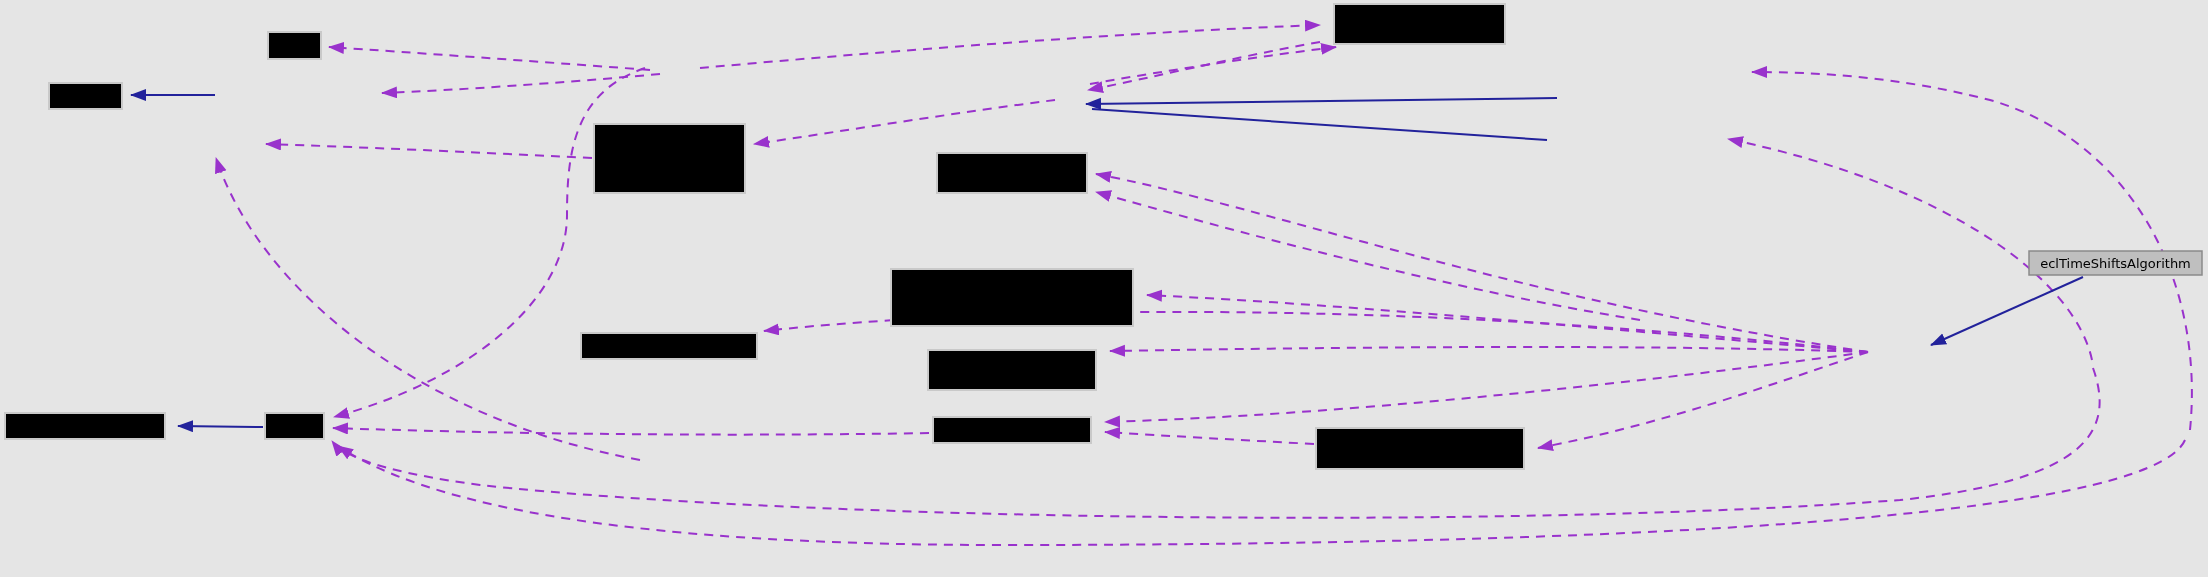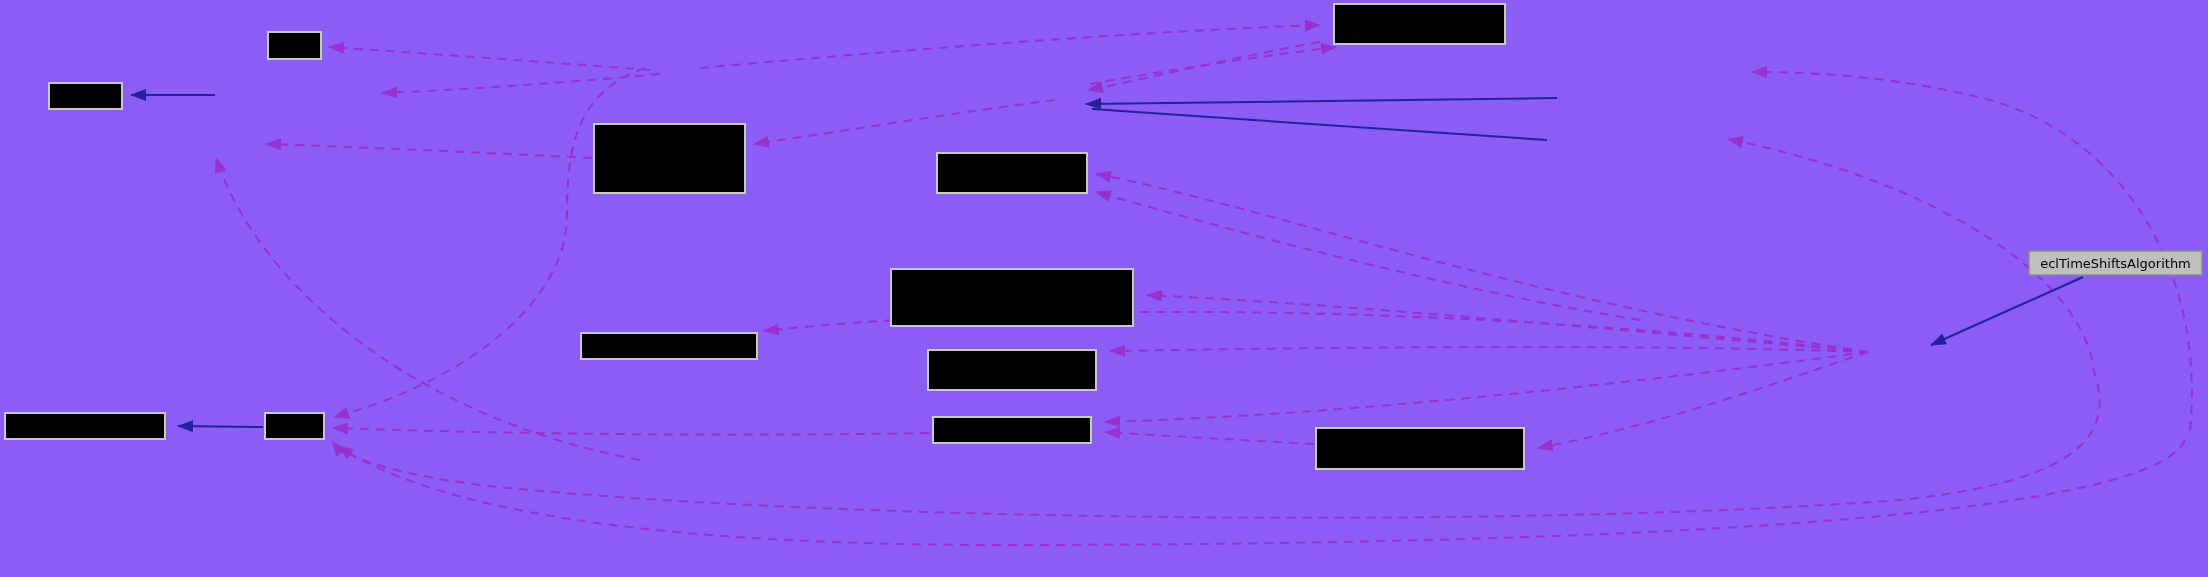--- a/index.html
+++ b/index.html
@@ -1,16 +1,16 @@
 <!DOCTYPE html>
 <html><head>
 <meta charset="utf-8">
 <style>
   html,body{margin:0;padding:0;background:#000;}
-  .canvas{position:relative;width:2208px;height:577px;background:#8b5cf6;overflow:hidden;}
+  .canvas{position:relative;width:2208px;height:577px;background:#e5e5e5;overflow:hidden;}
   svg{display:block;width:2208px;height:577px;}
   .node-rect{fill:#000000;stroke:#c9c9c9;stroke-width:2;}
   .edge-dashed{fill:none;stroke-width:2;stroke-dasharray:9 7;}
   .edge-solid{fill:none;stroke-width:2;}
   .hl-rect{stroke-width:1.5;}
   .hl-text{font-family:"DejaVu Sans","Liberation Sans",sans-serif;font-size:13px;}
 </style>
 </head>
 <body>
 

